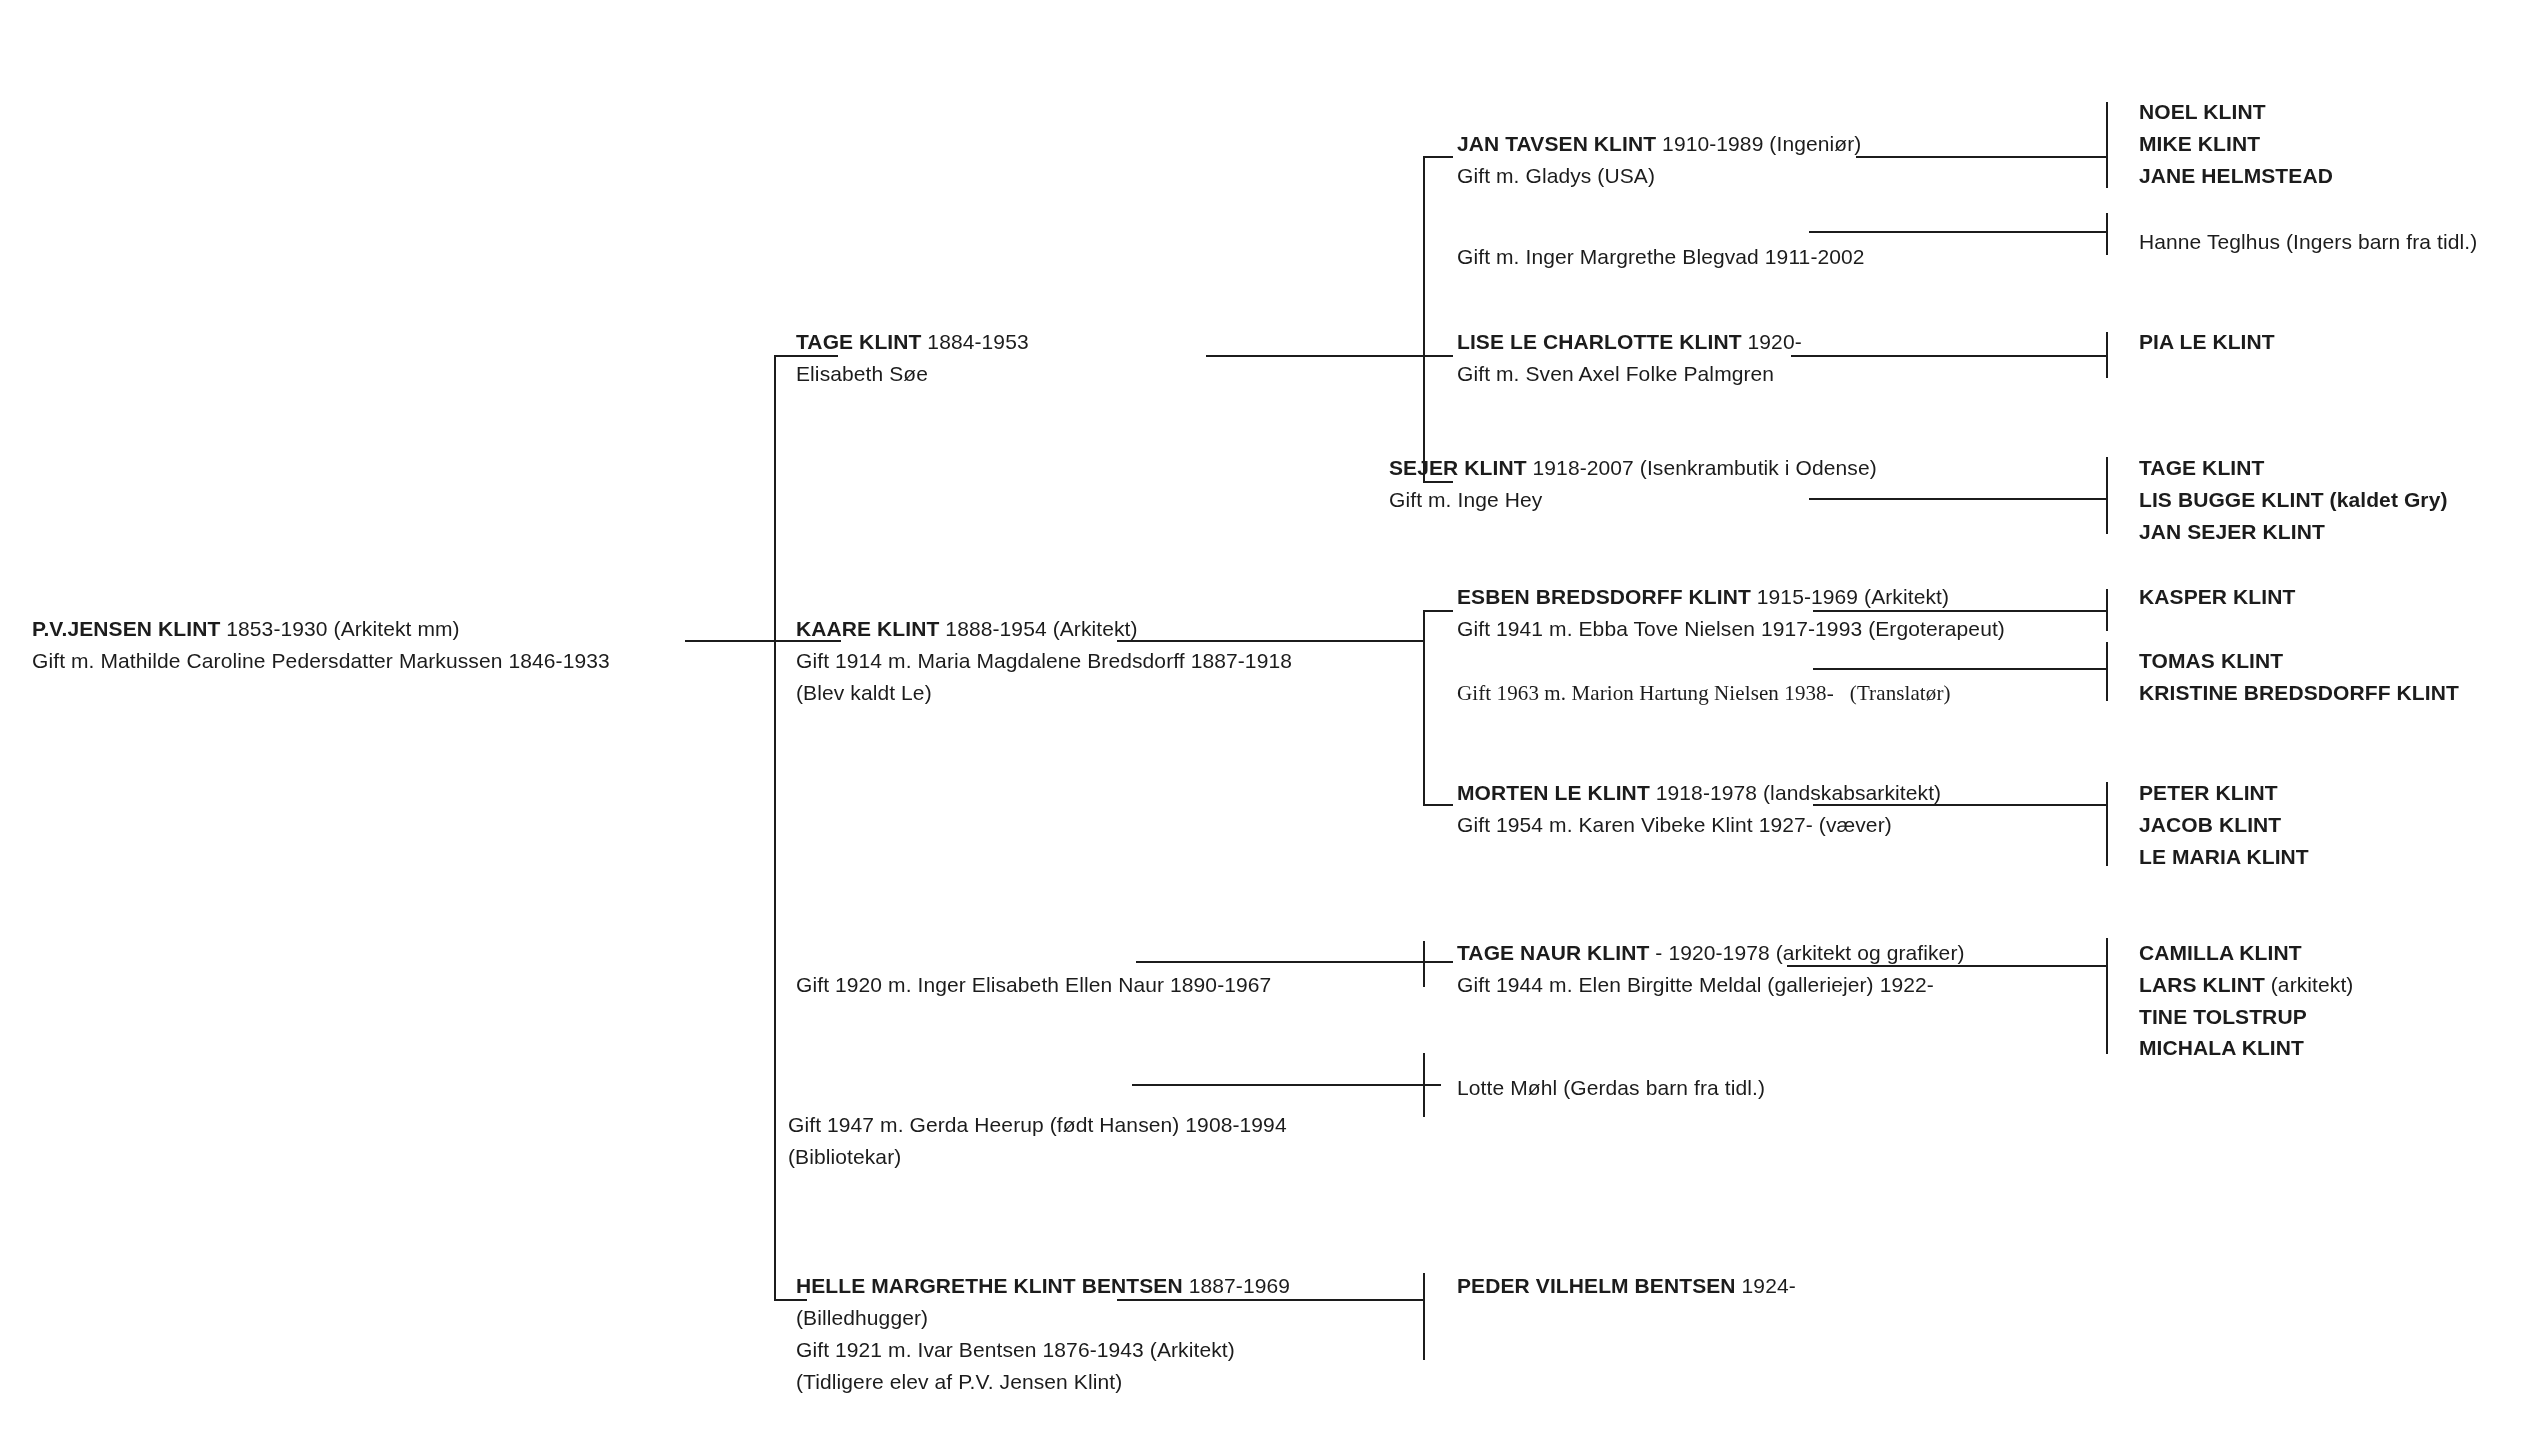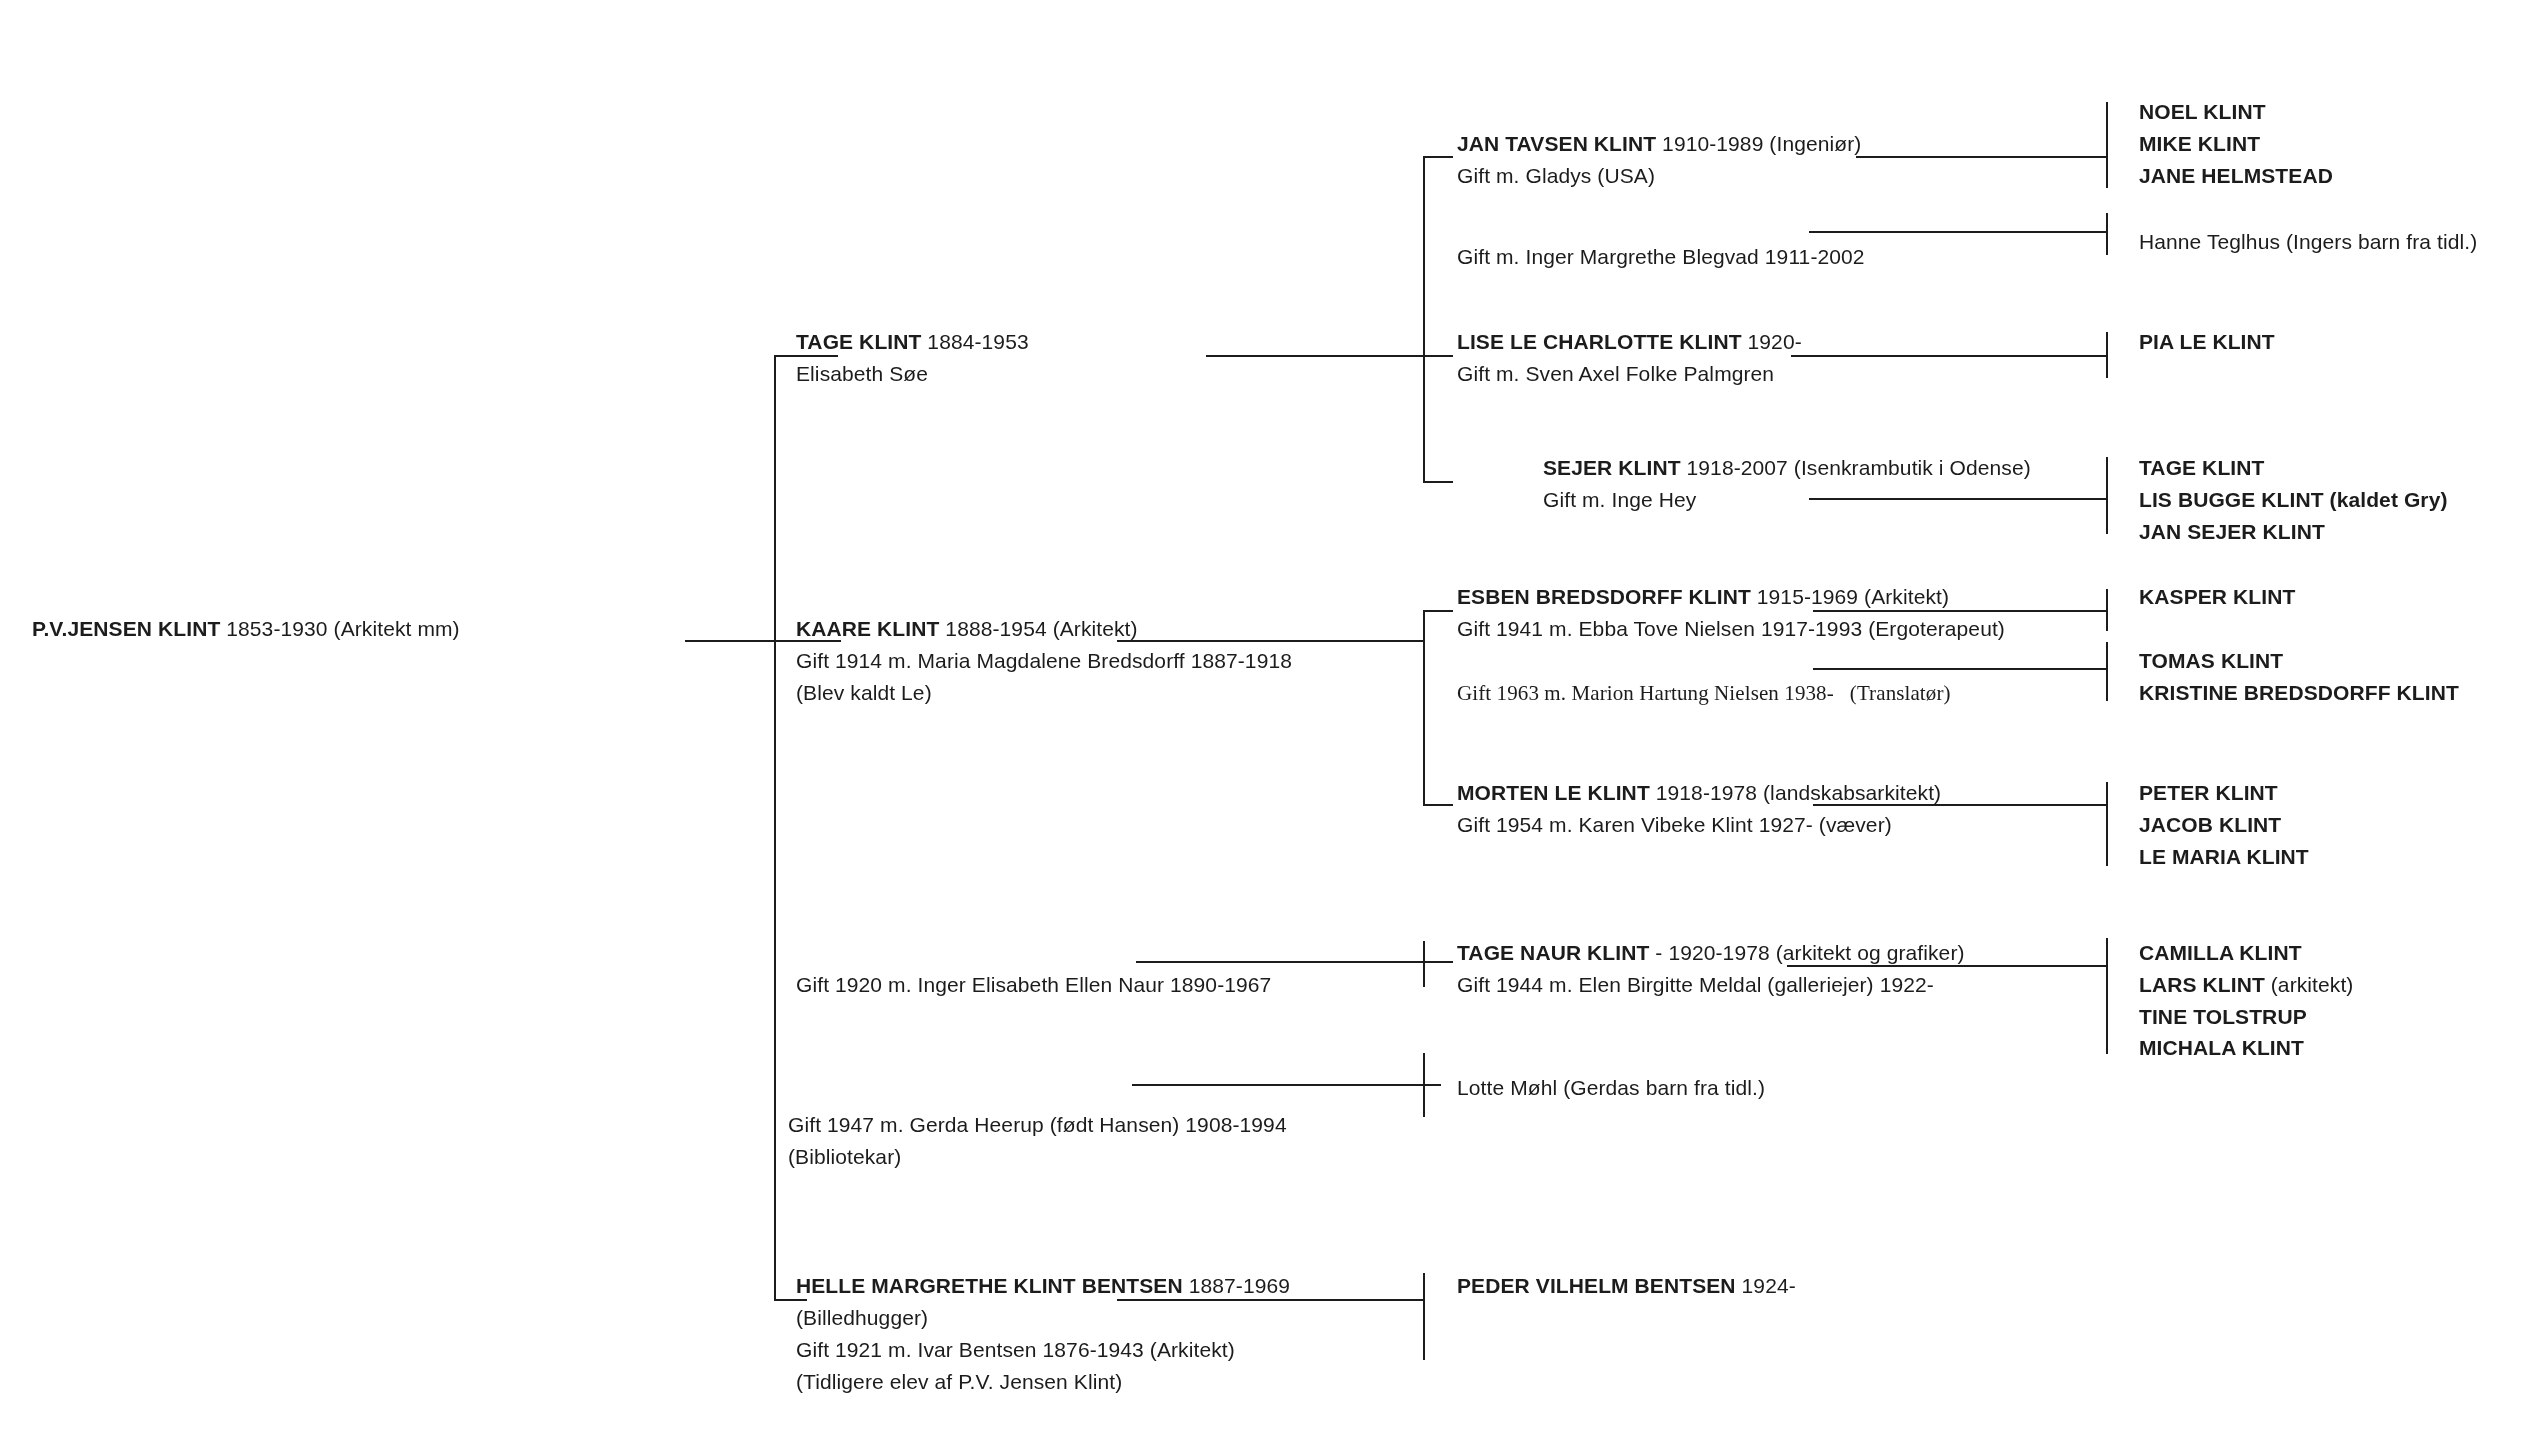--- a/index.html
+++ b/index.html
@@ -69,30 +69,30 @@
     <div class="connector" style="left: 1813px; top: 804px; width: 294px; height: 2.2px;"></div>
     <div class="connector" style="left: 2106px; top: 782px; width: 2.2px; height: 84px;"></div>
     <div class="connector" style="left: 1136px; top: 961px; width: 317px; height: 2.2px;"></div>
     <div class="connector" style="left: 1423px; top: 941px; width: 2.2px; height: 46px;"></div>
     <div class="connector" style="left: 1787px; top: 965px; width: 319px; height: 2.2px;"></div>
     <div class="connector" style="left: 2106px; top: 938px; width: 2.2px; height: 116px;"></div>
     <div class="connector" style="left: 1132px; top: 1084px; width: 309px; height: 2.2px;"></div>
     <div class="connector" style="left: 1423px; top: 1053px; width: 2.2px; height: 64px;"></div>
     <div class="connector" style="left: 1117px; top: 1299px; width: 306px; height: 2.2px;"></div>
     <div class="connector" style="left: 1423px; top: 1273px; width: 2.2px; height: 87px;"></div>
-    <div class="person" style="left: 32px; top: 613px;"><div><span class="pname">P.V.JENSEN KLINT</span><span class="pdetail"> 1853-1930 (Arkitekt mm)</span></div></div>
+    <div class="person" style="left: 32px; top: 613px;"><div><span class="pname">P.V.JENSEN KLINT</span><span class="pdetail"> 1853-1930 (Arkitekt mm)</span></div><div class="pline">Gift m. Mathilde Caroline Pedersdatter Markussen 1846-1933</div></div>
     <div class="person" style="left: 796px; top: 326px;"><div><span class="pname">TAGE KLINT</span><span class="pdetail"> 1884-1953</span></div><div class="pline">Elisabeth Søe</div></div>
     <div class="person" style="left: 796px; top: 613px;"><div><span class="pname">KAARE KLINT</span><span class="pdetail"> 1888-1954 (Arkitekt)</span></div><div class="pline">Gift 1914 m. Maria Magdalene Bredsdorff 1887-1918</div><div class="pline">(Blev kaldt Le)</div></div>
     <div class="person" style="left: 796px; top: 969px;"><div><span class="pdetail">Gift 1920 m. Inger Elisabeth Ellen Naur 1890-1967</span></div></div>
     <div class="person" style="left: 788px; top: 1109px;"><div><span class="pdetail">Gift 1947 m. Gerda Heerup (født Hansen) 1908-1994</span></div><div class="pline">(Bibliotekar)</div></div>
     <div class="person" style="left: 796px; top: 1270px;"><div><span class="pname">HELLE MARGRETHE KLINT BENTSEN</span><span class="pdetail"> 1887-1969</span></div><div class="pline">(Billedhugger)</div><div class="pline">Gift 1921 m. Ivar Bentsen 1876-1943 (Arkitekt)</div><div class="pline">(Tidligere elev af P.V. Jensen Klint)</div></div>
     <div class="person" style="left: 1457px; top: 128px;"><div><span class="pname">JAN TAVSEN KLINT</span><span class="pdetail"> 1910-1989 (Ingeniør)</span></div><div class="pline">Gift m. Gladys (USA)</div></div>
     <div class="person" style="left: 1457px; top: 241px;"><div><span class="pdetail">Gift m. Inger Margrethe Blegvad 1911-2002</span></div></div>
     <div class="person" style="left: 1457px; top: 326px;"><div><span class="pname">LISE LE CHARLOTTE KLINT</span><span class="pdetail"> 1920-</span></div><div class="pline">Gift m. Sven Axel Folke Palmgren</div></div>
-    <div class="person" style="left: 1543px; top: 452px;"><div><span class="pname">SEJER KLINT</span><span class="pdetail"> 1918-2007 (Isenkrambutik i Odense)</span></div><div class="pline">Gift m. Inge Hey</div></div>
+    <div class="person" style="left: 1389px; top: 452px;"><div><span class="pname">SEJER KLINT</span><span class="pdetail"> 1918-2007 (Isenkrambutik i Odense)</span></div><div class="pline">Gift m. Inge Hey</div></div>
     <div class="person" style="left: 1457px; top: 581px;"><div><span class="pname">ESBEN BREDSDORFF KLINT</span><span class="pdetail"> 1915-1969 (Arkitekt)</span></div><div class="pline">Gift 1941 m. Ebba Tove Nielsen 1917-1993 (Ergoterapeut)</div></div>
     <div class="person" style="left: 1457px; top: 677px; font-family: Liberation Serif, serif;"><div><span class="pdetail">Gift 1963 m. Marion Hartung Nielsen 1938-   (Translatør)</span></div></div>
     <div class="person" style="left: 1457px; top: 777px;"><div><span class="pname">MORTEN LE KLINT</span><span class="pdetail"> 1918-1978 (landskabsarkitekt)</span></div><div class="pline">Gift 1954 m. Karen Vibeke Klint 1927- (væver)</div></div>
     <div class="person" style="left: 1457px; top: 937px;"><div><span class="pname">TAGE NAUR KLINT</span><span class="pdetail"> - 1920-1978 (arkitekt og grafiker)</span></div><div class="pline">Gift 1944 m. Elen Birgitte Meldal (galleriejer) 1922-</div></div>
     <div class="person" style="left: 1457px; top: 1072px;"><div><span class="pdetail">Lotte Møhl (Gerdas barn fra tidl.)</span></div></div>
     <div class="person" style="left: 1457px; top: 1270px;"><div><span class="pname">PEDER VILHELM BENTSEN</span><span class="pdetail"> 1924-</span></div></div>
     <div class="person" style="left: 2139px; top: 96px;"><div><span class="pname">NOEL KLINT</span></div></div>
     <div class="person" style="left: 2139px; top: 128px;"><div><span class="pname">MIKE KLINT</span></div></div>
     <div class="person" style="left: 2139px; top: 160px;"><div><span class="pname">JANE HELMSTEAD</span></div></div>
     <div class="person" style="left: 2139px; top: 226px;"><div><span class="pdetail">Hanne Teglhus (Ingers barn fra tidl.)</span></div></div>

